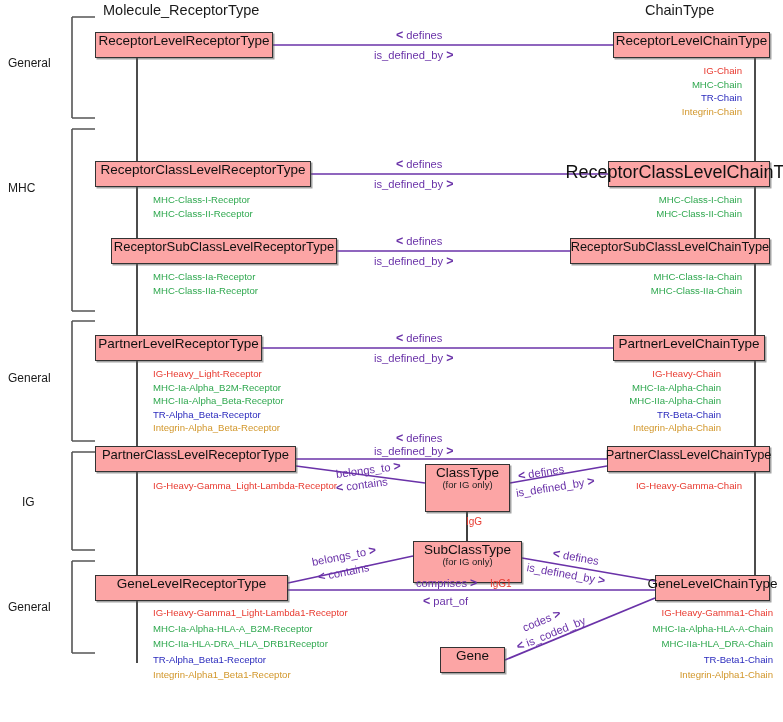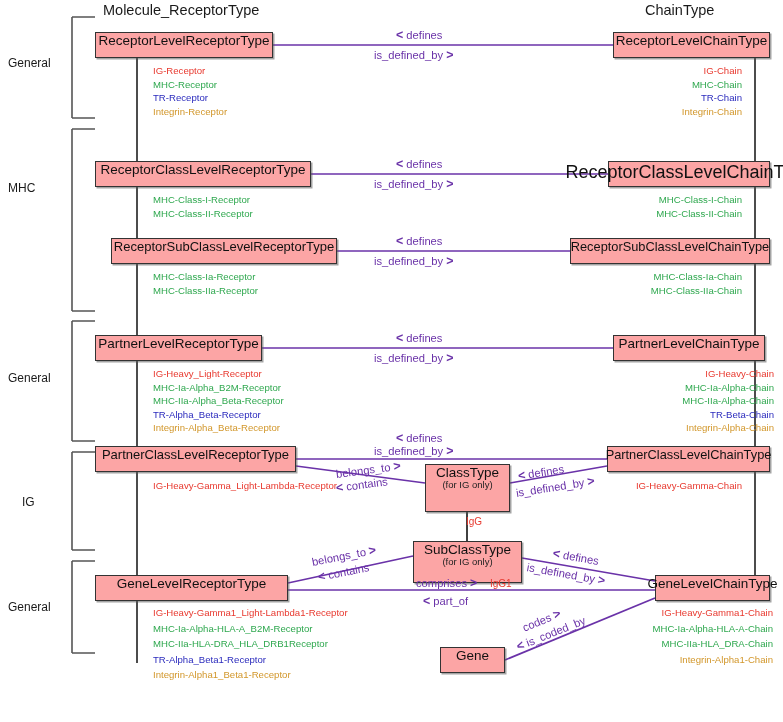--- a/index.html
+++ b/index.html
@@ -87,26 +87,20 @@
 
   <div class="grp-label" style="left:8px;top:56px;">General</div>
   <div class="grp-label" style="left:8px;top:181px;">MHC</div>
   <div class="grp-label" style="left:8px;top:371px;">General</div>
   <div class="grp-label" style="left:22px;top:495px;">IG</div>
   <div class="grp-label" style="left:8px;top:600px;">General</div>
 
   <div class="ent" style="left:95px;top:32px;width:178px;height:26px;">
     <span>ReceptorLevelReceptorType</span>
   </div>
-  <div class="inst l" style="left:153px;top:64px;">
-    <div class="ig">IG-Receptor</div>
-    <div class="mhc">MHC-Receptor</div>
-    <div class="tr">TR-Receptor</div>
-    <div class="integ">Integrin-Receptor</div>
-  </div>
 
   <div class="ent" style="left:613px;top:32px;width:157px;height:26px;">
     <span>ReceptorLevelChainType</span>
   </div>
   <div class="inst r" style="left:620px;top:64px;width:122px;">
     <div class="ig">IG-Chain</div>
     <div class="mhc">MHC-Chain</div>
     <div class="tr">TR-Chain</div>
     <div class="integ">Integrin-Chain</div>
   </div>
@@ -177,21 +171,21 @@
     <div class="ig">IG-Heavy_Light-Receptor</div>
     <div class="mhc">MHC-Ia-Alpha_B2M-Receptor</div>
     <div class="mhc">MHC-IIa-Alpha_Beta-Receptor</div>
     <div class="tr">TR-Alpha_Beta-Receptor</div>
     <div class="integ">Integrin-Alpha_Beta-Receptor</div>
   </div>
 
   <div class="ent" style="left:613px;top:335px;width:152px;height:26px;">
     <span>PartnerLevelChainType</span>
   </div>
-  <div class="inst r" style="left:632px;top:367px;width:142px;">
+  <div class="inst r" style="left:579px;top:367px;width:142px;">
     <div class="ig">IG-Heavy-Chain</div>
     <div class="mhc">MHC-Ia-Alpha-Chain</div>
     <div class="mhc">MHC-IIa-Alpha-Chain</div>
     <div class="tr">TR-Beta-Chain</div>
     <div class="integ">Integrin-Alpha-Chain</div>
   </div>
 
   <div class="rel" style="left:396px;top:331px;">
     <b>&lt;</b>
     <span>defines</span>
@@ -265,20 +259,21 @@
     <div class="integ">Integrin-Alpha1_Beta1-Receptor</div>
   </div>
 
   <div class="ent" style="left:655px;top:575px;width:115px;height:26px;">
     <span>GeneLevelChainType</span>
   </div>
   <div class="inst r" style="left:605px;top:605px;width:168px;line-height:15.6px;">
     <div class="ig">IG-Heavy-Gamma1-Chain</div>
     <div class="mhc">MHC-Ia-Alpha-HLA-A-Chain</div>
     <div class="mhc">MHC-IIa-HLA_DRA-Chain</div>
+    <div class="tr">TR-Beta1-Chain</div>
     <div class="integ">Integrin-Alpha1-Chain</div>
   </div>
 
   <div class="rel rot" style="left:312px;top:555px;transform:rotate(-11deg);">
     <span>belongs_to</span>
     <b>&gt;</b>
   </div>
   <div class="rel rot" style="left:318px;top:570px;transform:rotate(-11deg);">
     <b>&lt;</b>
     <span>contains</span>

